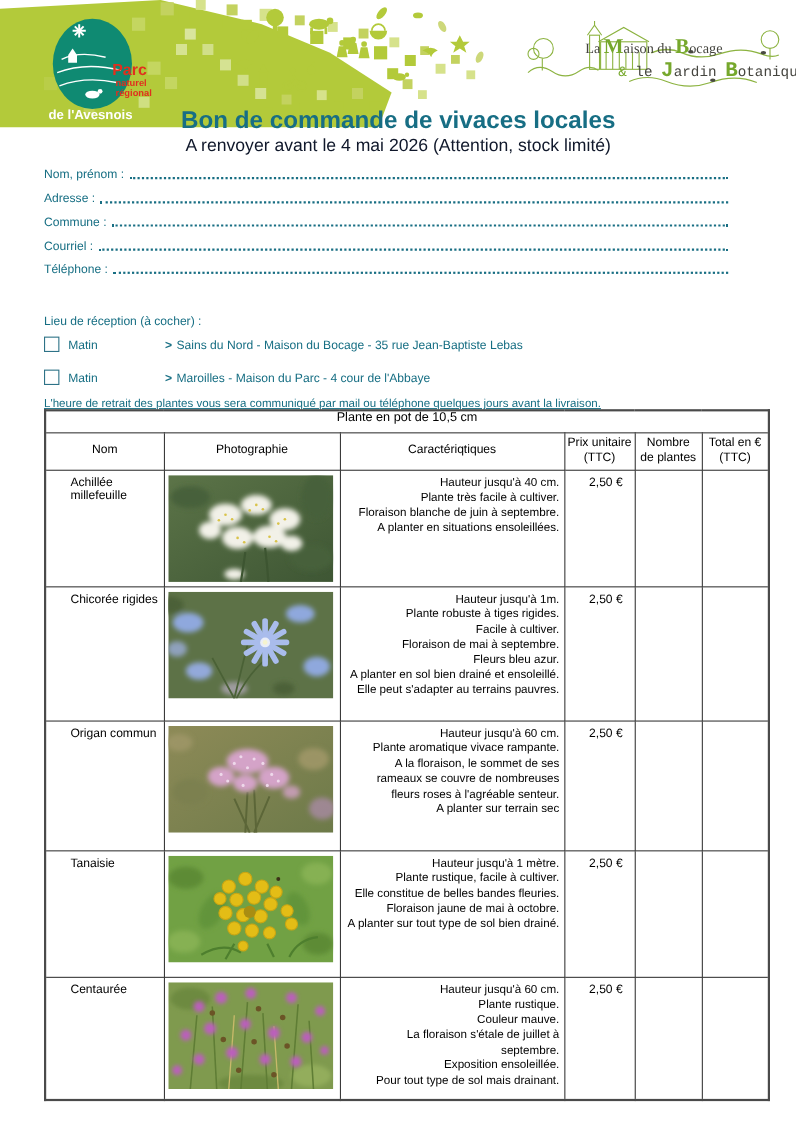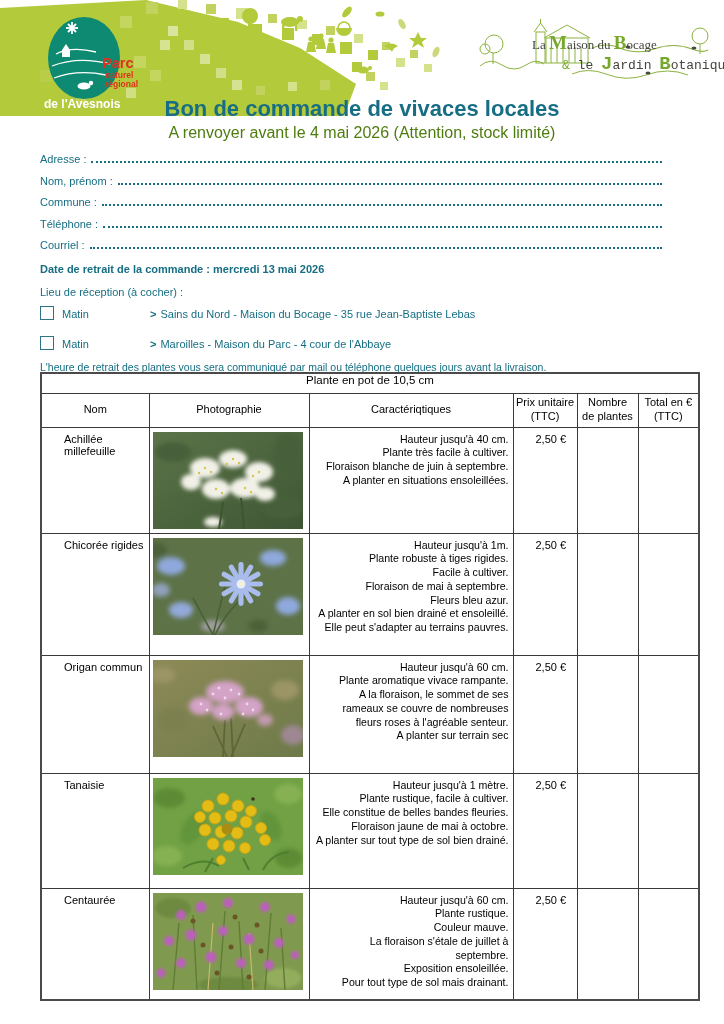--- a/index.html
+++ b/index.html
@@ -16,21 +16,21 @@
   .maison-logo { position:absolute; top:18px; left:476px; width:240px; height:76px; color:#45453f; }
   .maison-logo .art { position:absolute; top:0; left:0; }
   .maison-logo .l1 { position:absolute; top:14px; left:56px; font-family:"Liberation Serif", serif; font-size:13px; white-space:nowrap; }
   .maison-logo .l2 { position:absolute; top:35px; left:86px; font-family:Liberation Mono, monospace; font-size:13px; white-space:nowrap; }
   .maison-logo .cap { color:#76a82c; font-size:19px; font-weight:bold; }
   .maison-logo .amp { color:#76a82c; font-size:13px; }
   
   .title { position:absolute; top:96px; left:0; width:100%; text-align:center;
            font-size:22px; font-weight:bold; color:#176e84; }
   .subtitle { position:absolute; top:124px; left:0; width:100%; text-align:center;
-              font-size:16px; color:#4d7c0f; }
+              font-size:16px; color:#0f172a; }
   
   .fields { position:absolute; top:152px; left:40px; width:622px; }
   .field { display:flex; align-items:flex-end; height:13px; margin-bottom:8.5px; font-size:11px; }
   .flabel { white-space:nowrap; }
   .dots { flex:1; border-bottom:2px dotted #186e83; margin:0 0 2px 5px; height:10px; }
   
   .date-line { position:absolute; top:263px; left:40px; font-size:11px; font-weight:bold; }
   .lieu-line { position:absolute; top:286px; left:40px; font-size:11px; }
   .opt { position:absolute; left:40px; display:flex; align-items:flex-end; font-size:11px; }
   .opt1 { top:306px; } .opt2 { top:336px; }
@@ -220,42 +220,41 @@
       <div class="l1"><span>La </span><span class="cap">M</span><span>aison du </span><span class="cap">B</span><span>ocage</span></div>
       <div class="l2"><span class="amp">&amp; </span><span>le </span><span class="cap">J</span><span>ardin </span><span class="cap">B</span><span>otanique</span></div>
     </div>
   </div>
 
   <div class="title">Bon de commande de vivaces locales</div>
   <div class="subtitle">A renvoyer avant le 4 mai 2026 (Attention, stock limité)</div>
 
   <div class="fields">
     <div class="field">
+      <span class="flabel">Nom, prénom  :</span>
+      <span class="dots"></span>
+    </div>
+    <div class="field">
       <span class="flabel">Adresse :</span>
-      <span class="dots"></span>
-    </div>
-    <div class="field">
-      <span class="flabel">Nom, prénom  :</span>
       <span class="dots"></span>
     </div>
     <div class="field">
       <span class="flabel">Commune :</span>
       <span class="dots"></span>
     </div>
     <div class="field">
+      <span class="flabel">Courriel :</span>
+      <span class="dots"></span>
+    </div>
+    <div class="field">
       <span class="flabel">Téléphone :</span>
       <span class="dots"></span>
     </div>
-    <div class="field">
-      <span class="flabel">Courriel :</span>
-      <span class="dots"></span>
-    </div>
   </div>
 
-  <div class="date-line">Date de retrait de la commande  : mercredi 13 mai 2026</div>
   <div class="lieu-line">Lieu de réception (à cocher) :</div>
 
   <div class="opt opt1">
     <span class="chk"></span>
     <span class="time">Matin</span>
     <span class="marker">&gt;</span>
     <span>Sains du Nord - Maison du Bocage - 35 rue Jean-Baptiste Lebas</span>
   </div>
   <div class="opt opt2">
     <span class="chk"></span>

